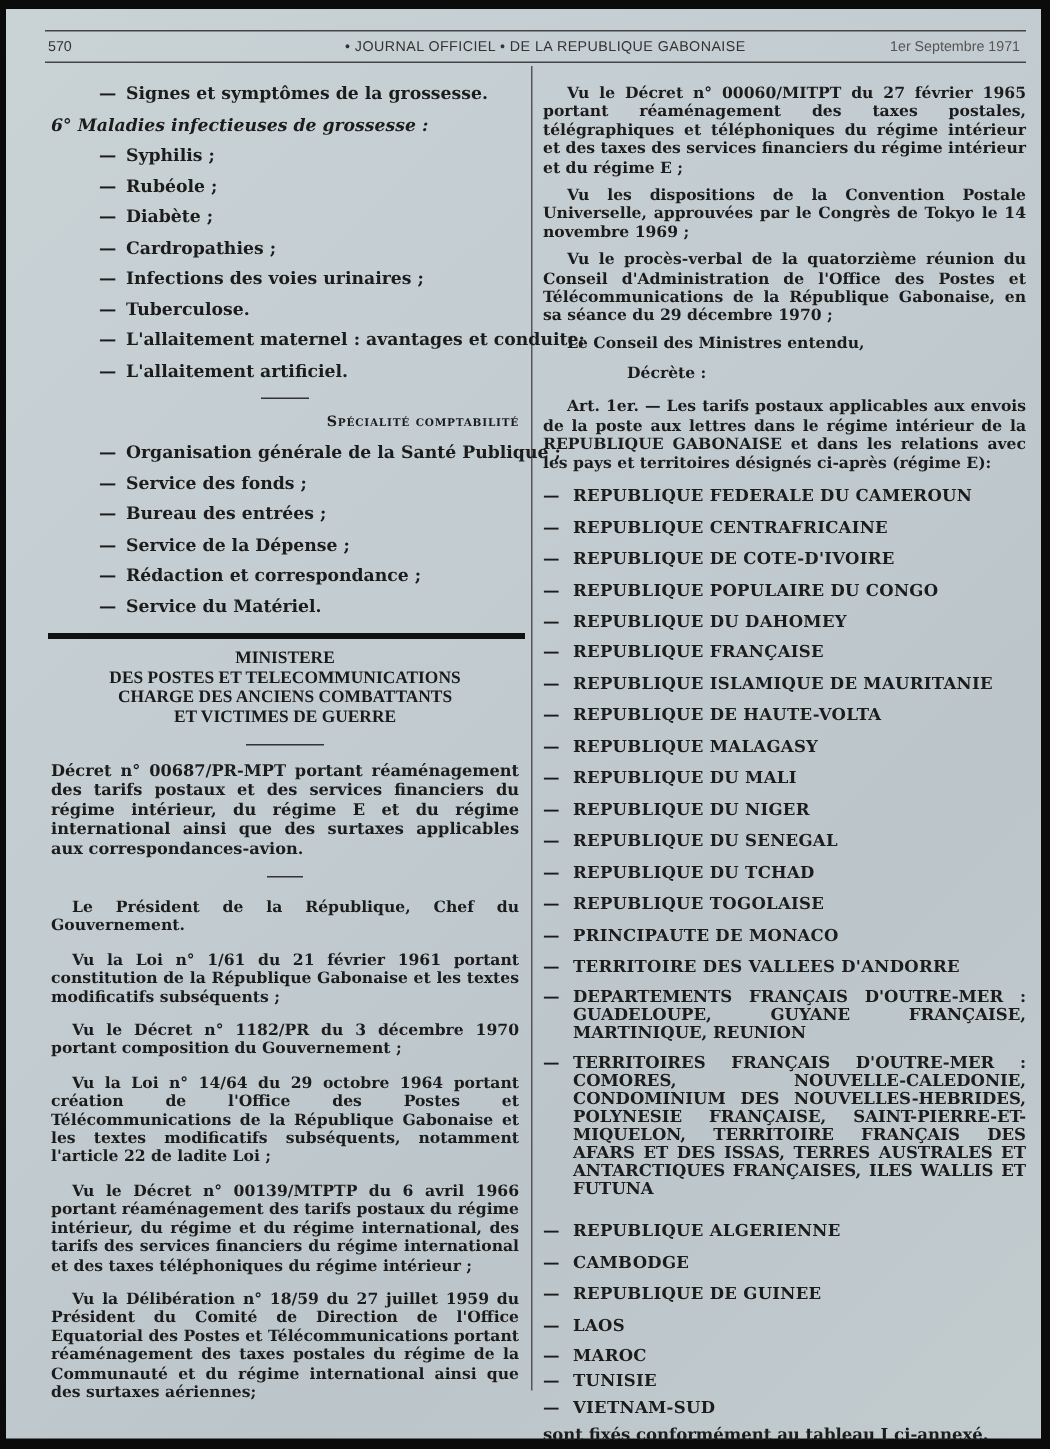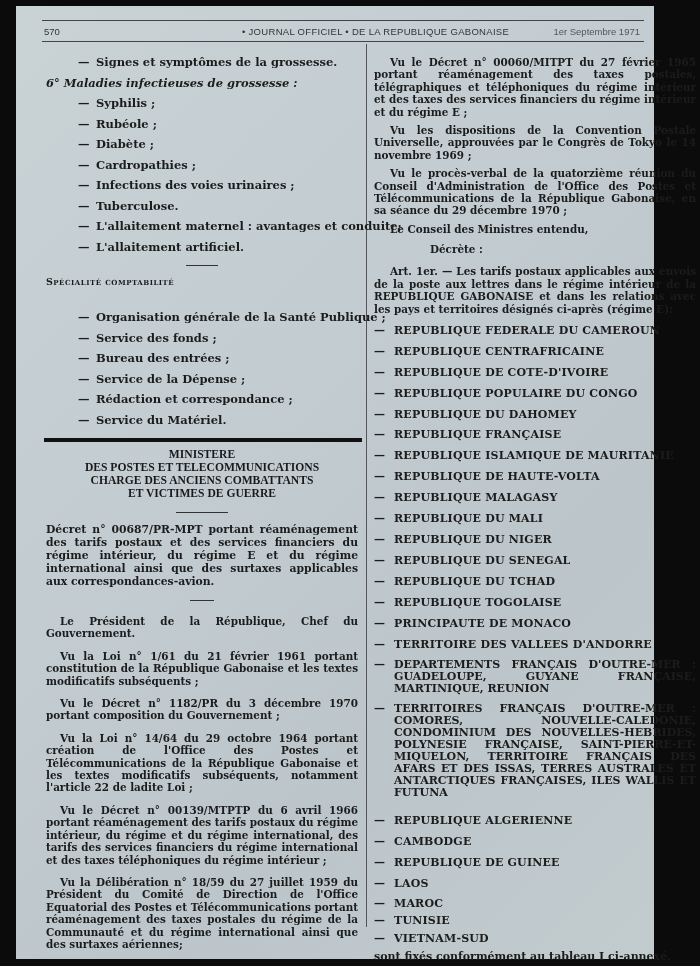--- a/index.html
+++ b/index.html
@@ -1,21 +1,21 @@
 <!DOCTYPE html>
 <html><head>
 <meta charset="utf-8">
 <style>
   html, body { margin: 0; padding: 0; }
   body {
     width: 700px; height: 966px; background: #0b0b0b; overflow: hidden;
     position: relative;
   }
   .page {
-    position: absolute; left: 16px; top: 6px; width: 638px; height: 953px;
+    position: absolute; left: 4px; top: 6px; width: 690px; height: 953px;
     background: linear-gradient(135deg, #c9d3d6 0%, #c3cdd1 40%, #bcc6ca 70%, #c2cbce 100%);
     color: #1c1c1c;
     font-family: "DejaVu Serif", "Liberation Serif", serif;
   }
   .header {
     position: absolute; left: 26px; right: 10px; top: 14px; height: 20px;
     border-top: 1px solid #444; border-bottom: 1px solid #444;
     font-family: "Liberation Sans", "DejaVu Sans", sans-serif;
     font-size: 9.5px; color: #333;
   }
@@ -25,21 +25,21 @@
   .divider-v {
     position: absolute; left: 350px; top: 38px; bottom: 32px; width: 1px; background: #555;
   }
   .col-left { position: absolute; left: 30px; top: 46px; width: 312px; }
   .col-right { position: absolute; left: 358px; top: 38px; width: 322px; }
 
   .li { font-size: 11.5px; font-weight: bold; line-height: 20.5px; padding-left: 32px; white-space: nowrap; }
   .li .dash { display: inline-block; width: 18px; }
   .heading-it { font-size: 11.5px; font-weight: bold; font-style: italic; line-height: 20.5px; }
   .short-rule { width: 32px; height: 1px; background: #333; margin: 8px auto 10px auto; }
-  .smallcaps { text-align: left; font-size: 9.5px; font-weight: bold; letter-spacing: 0.5px; margin-bottom: 20px; font-variant: small-caps; }
+  .smallcaps { text-align: right; font-size: 9.5px; font-weight: bold; letter-spacing: 0.5px; margin-bottom: 4px; font-variant: small-caps; }
   .thick-rule { height: 4px; background: #111; margin: 8px 0 6px -2px; width: 318px; }
   .ministry {
     text-align: center; font-family: Liberation Serif, serif;
     font-weight: bold; font-size: 11.6px; line-height: 13px; color: #1a1a1a; margin-top: 6px;
   }
   .decret-title { font-size: 10.8px; font-weight: bold; line-height: 13px; text-align: justify; margin-top: 6px; }
   .para { font-size: 10.4px; font-weight: bold; line-height: 12.4px; text-align: justify; text-indent: 14px; margin: 0 0 10px 0; }
   .para-r { font-size: 10.4px; font-weight: bold; line-height: 12.4px; text-align: justify; text-indent: 16px; margin: 0 0 6px 0; }
   .decrete { font-size: 10.4px; font-weight: bold; padding-left: 56px; margin: 8px 0 10px 0; }
   .rli { font-size: 11px; font-weight: bold; line-height: 20.9px; white-space: nowrap; letter-spacing: 0.2px; }

